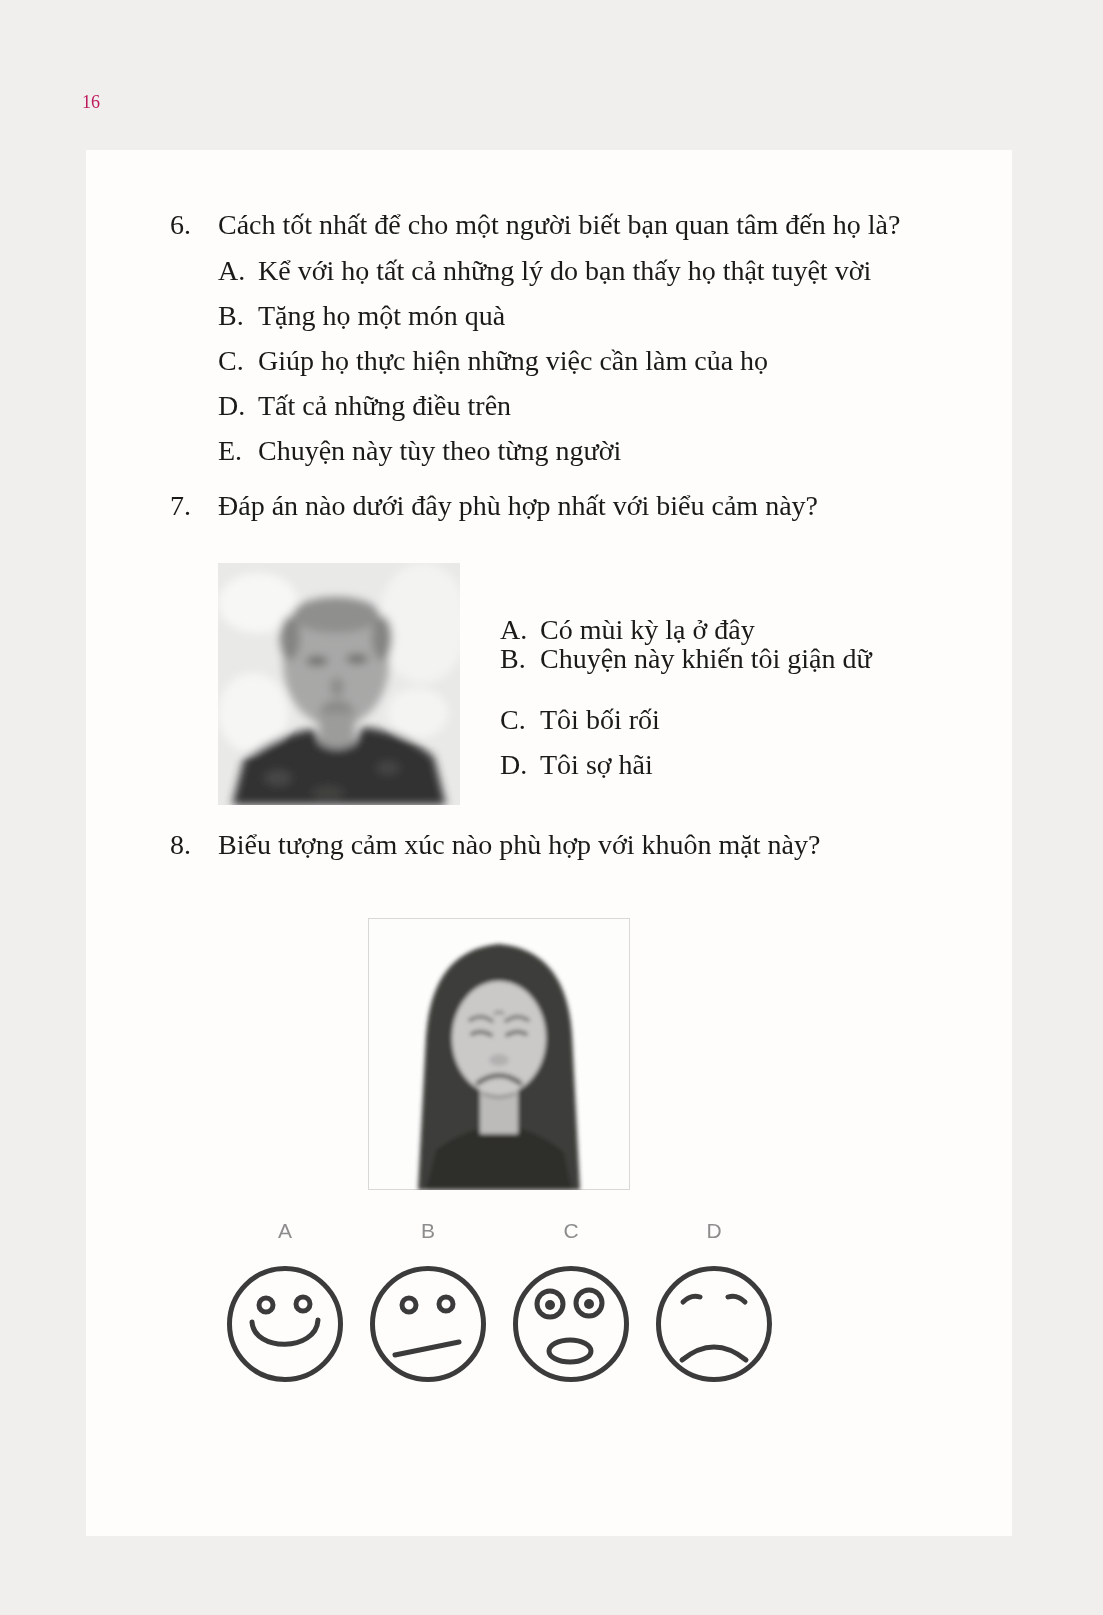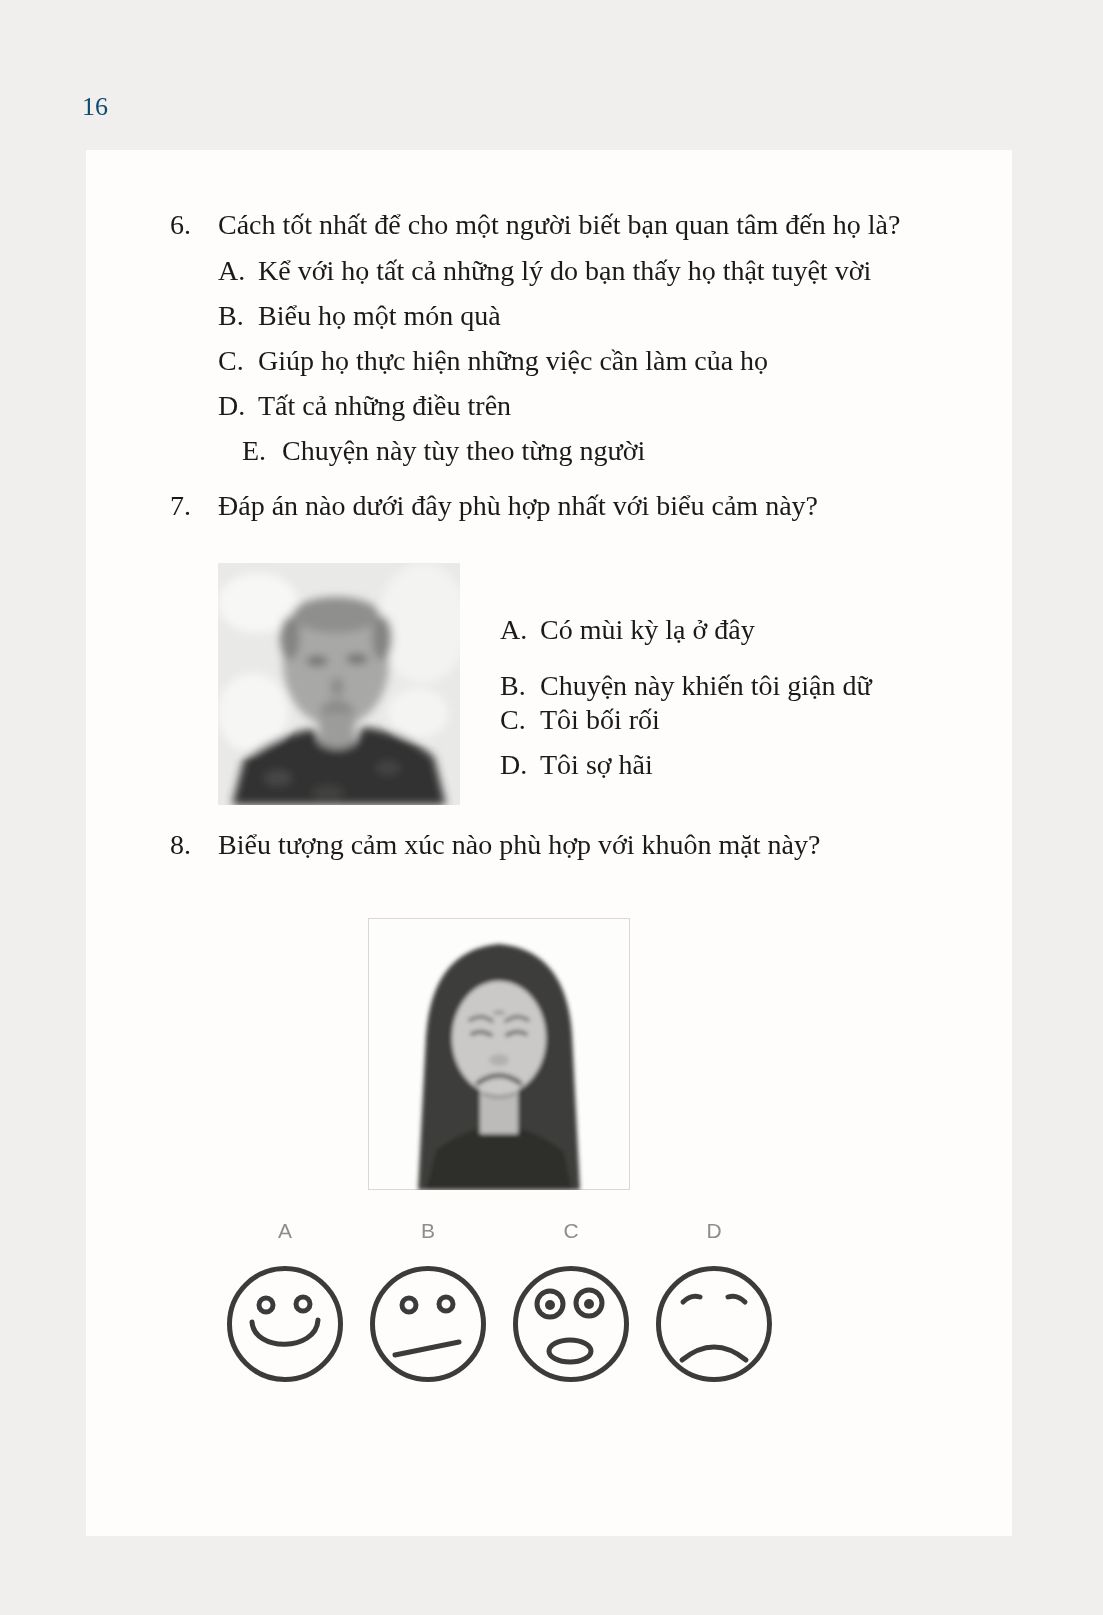--- a/index.html
+++ b/index.html
@@ -4,21 +4,21 @@
 <style>
   html,body{margin:0;padding:0;}
   body{
     width:1103px;height:1615px;
     background:#f1efee;
     font-family:"Liberation Serif","DejaVu Serif",serif;
     position:relative;overflow:hidden;
   }
   .page-number{
     position:absolute;left:82px;top:92px;
-    font-size:26px;color:#0c4a6e;
+    font-size:18px;color:#be185d;
   }
   .card{
     position:absolute;left:86px;top:150px;
     width:926px;height:1386px;
     background:#fefdfc;
   }
   .line{
     position:absolute;height:45px;line-height:45px;
     font-size:28px;color:#1a1a19;white-space:nowrap;
   }
@@ -42,29 +42,29 @@
 
 <div class="card">
 
   <div class="line" style="left:84px;top:52px;">
     <span class="qnum">6.</span><span>Cách tốt nhất để cho một người biết bạn quan tâm đến họ là?</span>
   </div>
   <div class="line" style="left:132px;top:98px;">
     <span class="letter">A.</span><span>Kể với họ tất cả những lý do bạn thấy họ thật tuyệt vời</span>
   </div>
   <div class="line" style="left:132px;top:143px;">
-    <span class="letter">B.</span><span>Biểu họ một món quà</span>
+    <span class="letter">B.</span><span>Tặng họ một món quà</span>
   </div>
   <div class="line" style="left:132px;top:233px;">
     <span class="letter">D.</span><span>Tất cả những điều trên</span>
   </div>
   <div class="line" style="left:132px;top:188px;">
     <span class="letter">C.</span><span>Giúp họ thực hiện những việc cần làm của họ</span>
   </div>
-  <div class="line" style="left:132px;top:278px;margin-left:24px;">
+  <div class="line" style="left:132px;top:278px;">
     <span class="letter">E.</span><span>Chuyện này tùy theo từng người</span>
   </div>
 
   <div class="line" style="left:84px;top:333px;">
     <span class="qnum">7.</span><span>Đáp án nào dưới đây phù hợp nhất với biểu cảm này?</span>
   </div>
 
   <div class="photo" style="left:132px;top:413px;width:242px;height:242px;">
     <svg width="242" height="242" viewBox="0 0 242 242">
       <defs>
@@ -91,21 +91,21 @@
         <ellipse cx="60" cy="215" rx="14" ry="8" fill="#474746"></ellipse>
         <ellipse cx="170" cy="205" rx="12" ry="7" fill="#454544"></ellipse>
         <ellipse cx="110" cy="230" rx="16" ry="7" fill="#424241"></ellipse>
       </g>
     </svg>
   </div>
 
   <div class="line" style="left:414px;top:457px;">
     <span class="letter">A.</span><span>Có mùi kỳ lạ ở đây</span>
   </div>
-  <div class="line" style="left:414px;top:513px;">
+  <div class="line" style="left:414px;top:486px;">
     <span class="letter">B.</span><span>Chuyện này khiến tôi giận dữ</span>
   </div>
   <div class="line" style="left:414px;top:547px;">
     <span class="letter">C.</span><span>Tôi bối rối</span>
   </div>
   <div class="line" style="left:414px;top:592px;">
     <span class="letter">D.</span><span>Tôi sợ hãi</span>
   </div>
 
   <div class="line" style="left:84px;top:672px;">

